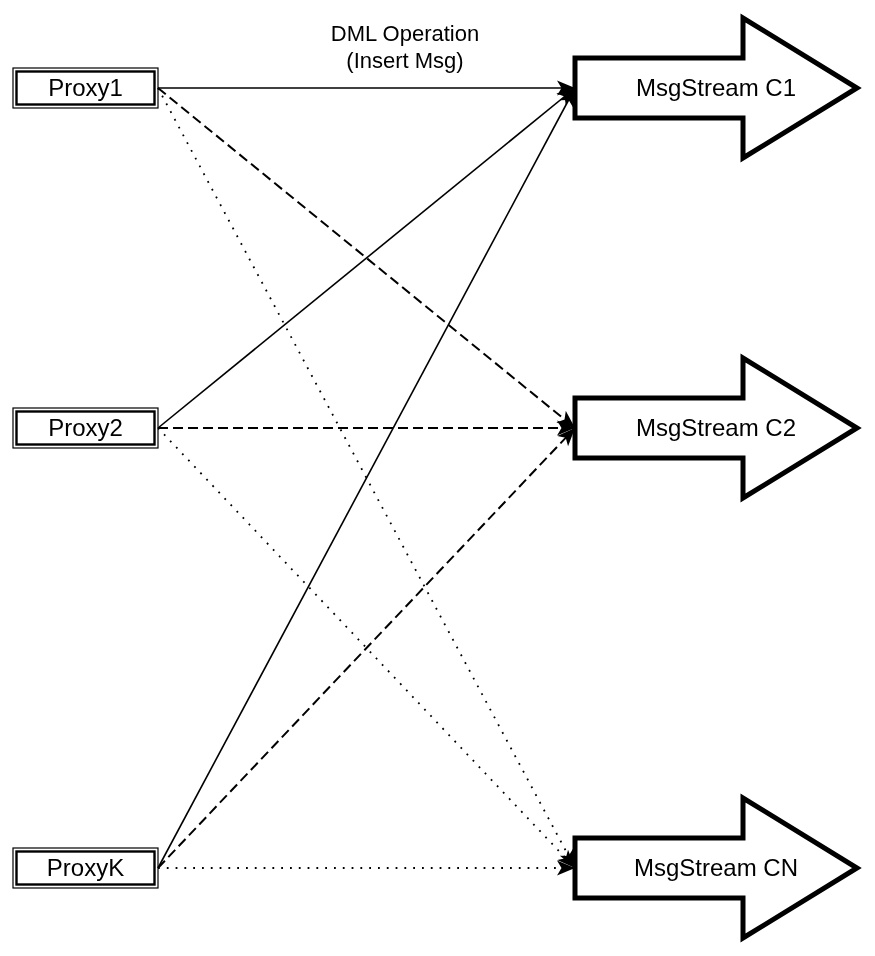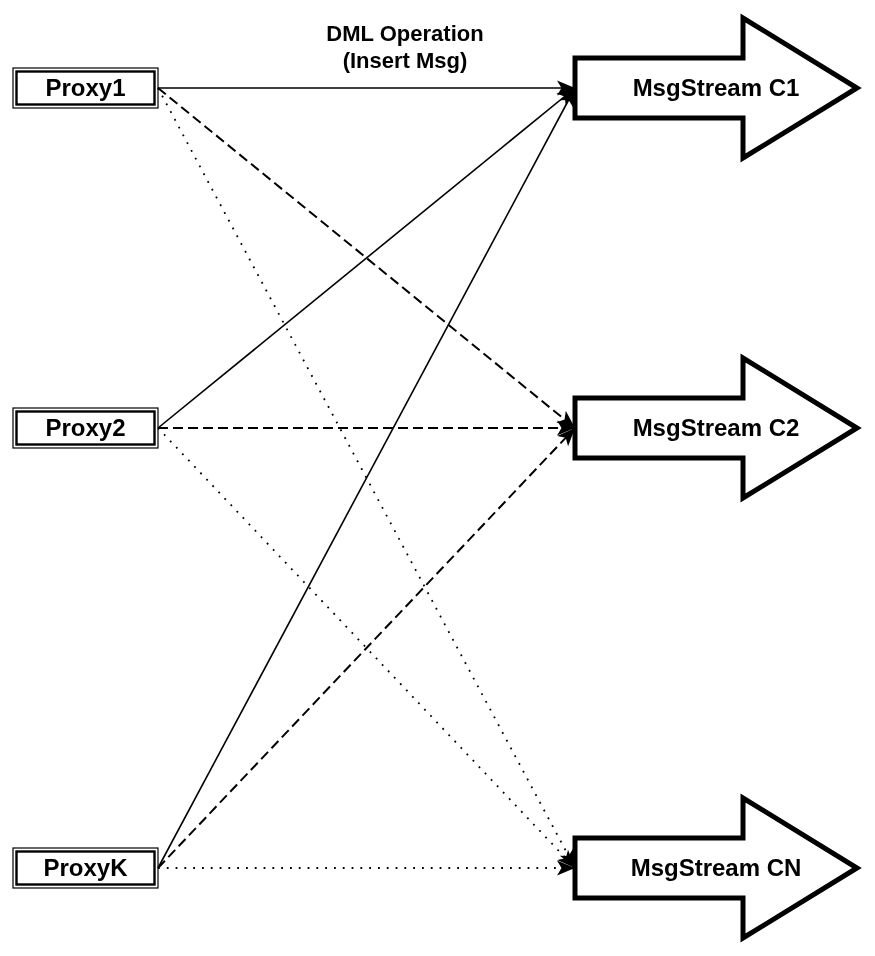--- a/index.html
+++ b/index.html
@@ -10,21 +10,20 @@
   body {
     width: 875px;
     height: 956px;
     font-family: "Liberation Sans", sans-serif;
   }
   .canvas-wrap {
     width: 875px;
     height: 956px;
     position: relative;
     background: #ffffff;
-    font-weight: bold;
   }
   svg { display: block; }
   .node-outer {
     fill: #ffffff;
     stroke: #000000;
     stroke-width: 1.2;
   }
   .node-inner {
     fill: #ffffff;
     stroke: #000000;

